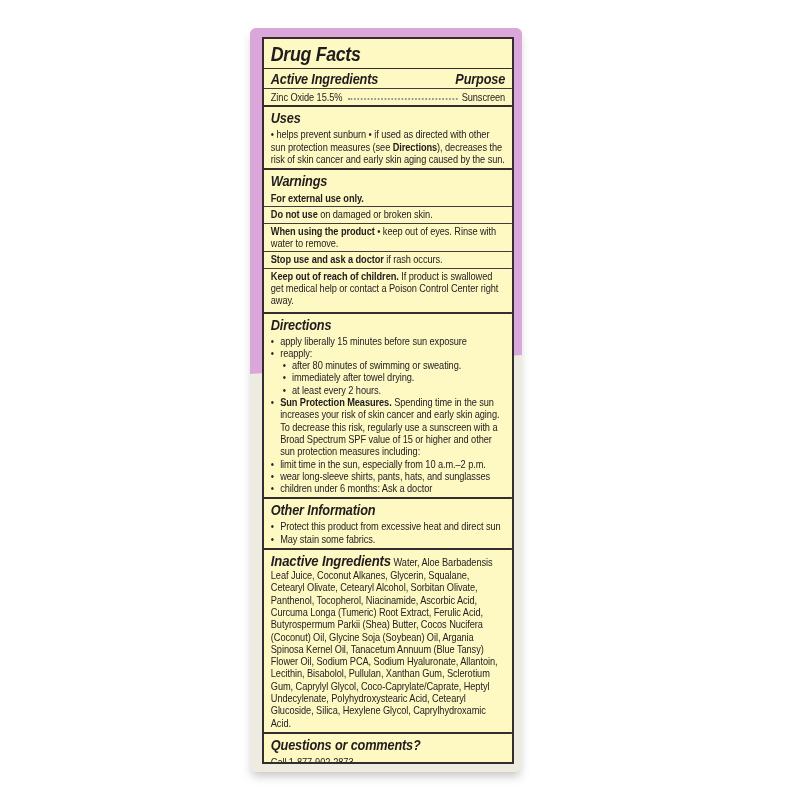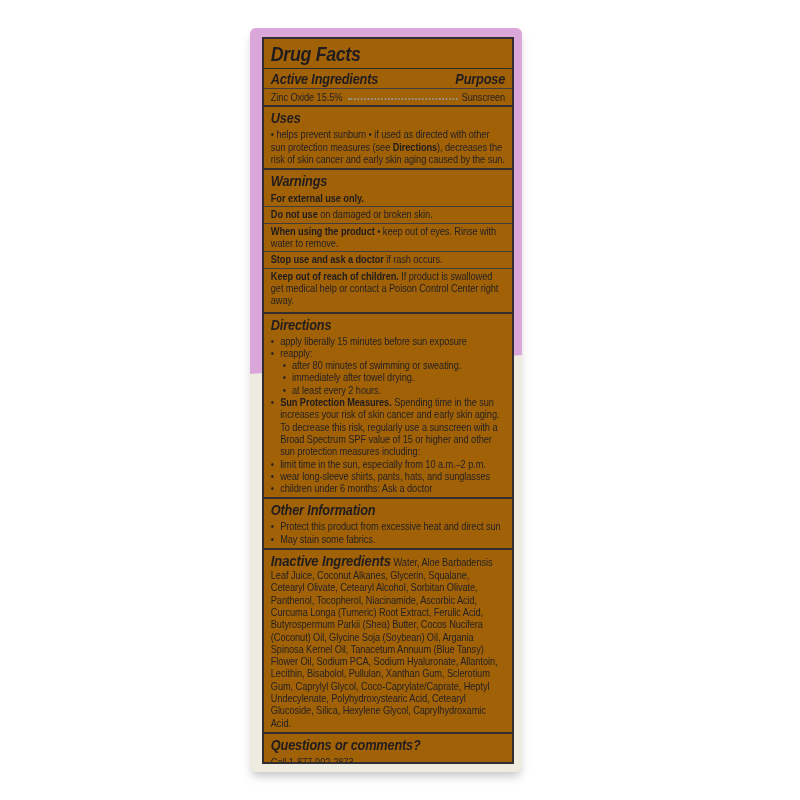--- a/index.html
+++ b/index.html
@@ -13,21 +13,21 @@
     background:#eeece0;border-radius:6px;
     box-shadow:0 6px 10px -2px rgba(90,90,90,.35);
   }
   .pink-top{
     position:absolute;left:0;top:0;width:100%;height:346px;
     background:#dba6da;border-radius:6px 6px 0 0;
     clip-path:polygon(0 0,100% 0,100% 327px,0 346px);
   }
   .label{
     position:absolute;left:12px;top:9px;width:248px;height:723px;
-    background:#a16207;border:2px solid #342d30;overflow:hidden;
+    background:#fef9c3;border:2px solid #342d30;overflow:hidden;
   }
   .content{
     width:292px;transform:scaleX(0.849);transform-origin:0 0;
     font-size:10.9px;line-height:12.3px;letter-spacing:-0.1px;
   }
   .px{padding-left:8px;padding-right:8px;}
   h1{
     margin:0;padding:3px 8px 1px;font-size:21px;line-height:24px;
     font-style:italic;font-weight:800;letter-spacing:-0.4px;color:#211c1e;
   }

